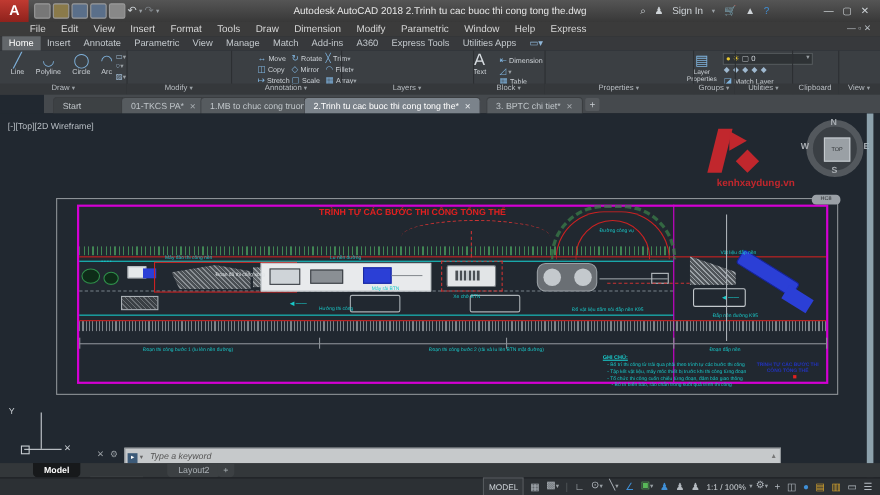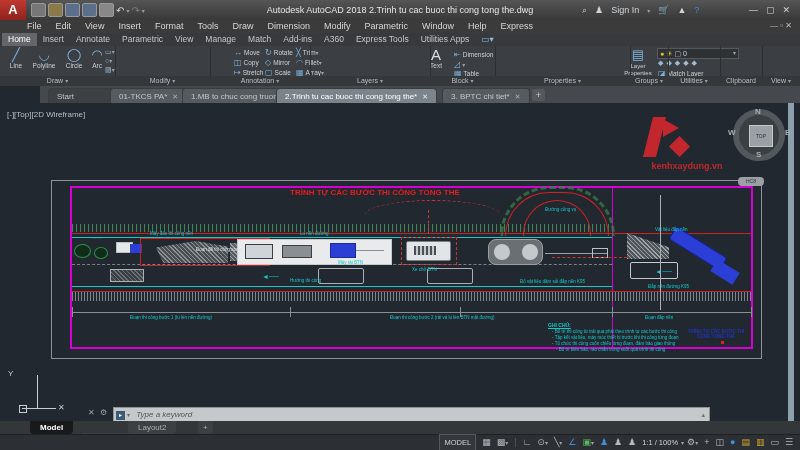--- a/index.html
+++ b/index.html
@@ -381,21 +381,21 @@
     <div id="cmdbar" class="abs">
       <span id="cmd-ic">▸</span><span class="carat" style="color:#666;">▾</span>
       <span style="font-style:italic;margin-left:4px;">Type a keyword</span>
       <span class="abs" style="right:4px;top:0;color:#777;font-size:7px;">▴</span>
     </div>
   </div>
 
   <div id="layouttabs" class="abs">
     <div class="ltab active" style="left:30px;">Model</div>
     <div class="ltab" style="left:82px;margin-top:12px;">Layout1</div>
-    <div class="ltab" style="left:128px;">Layout2</div>
+    <div class="ltab" style="left:152px;">Layout2</div>
     <div class="ltab" style="left:198px;padding:0 5px;">+</div>
   </div>
 
   <div id="statusbar" class="abs">
     <div class="row" style="position:absolute;right:4px;top:0;height:15px;">
       <span class="st-txt" id="model-btn">MODEL</span>
       <span class="st-ic">▦</span>
       <span class="st-ic">▩<span class="carat">▾</span></span>
       <span class="st-ic" style="color:#55595d;">|</span>
       <span class="st-ic">∟</span>

